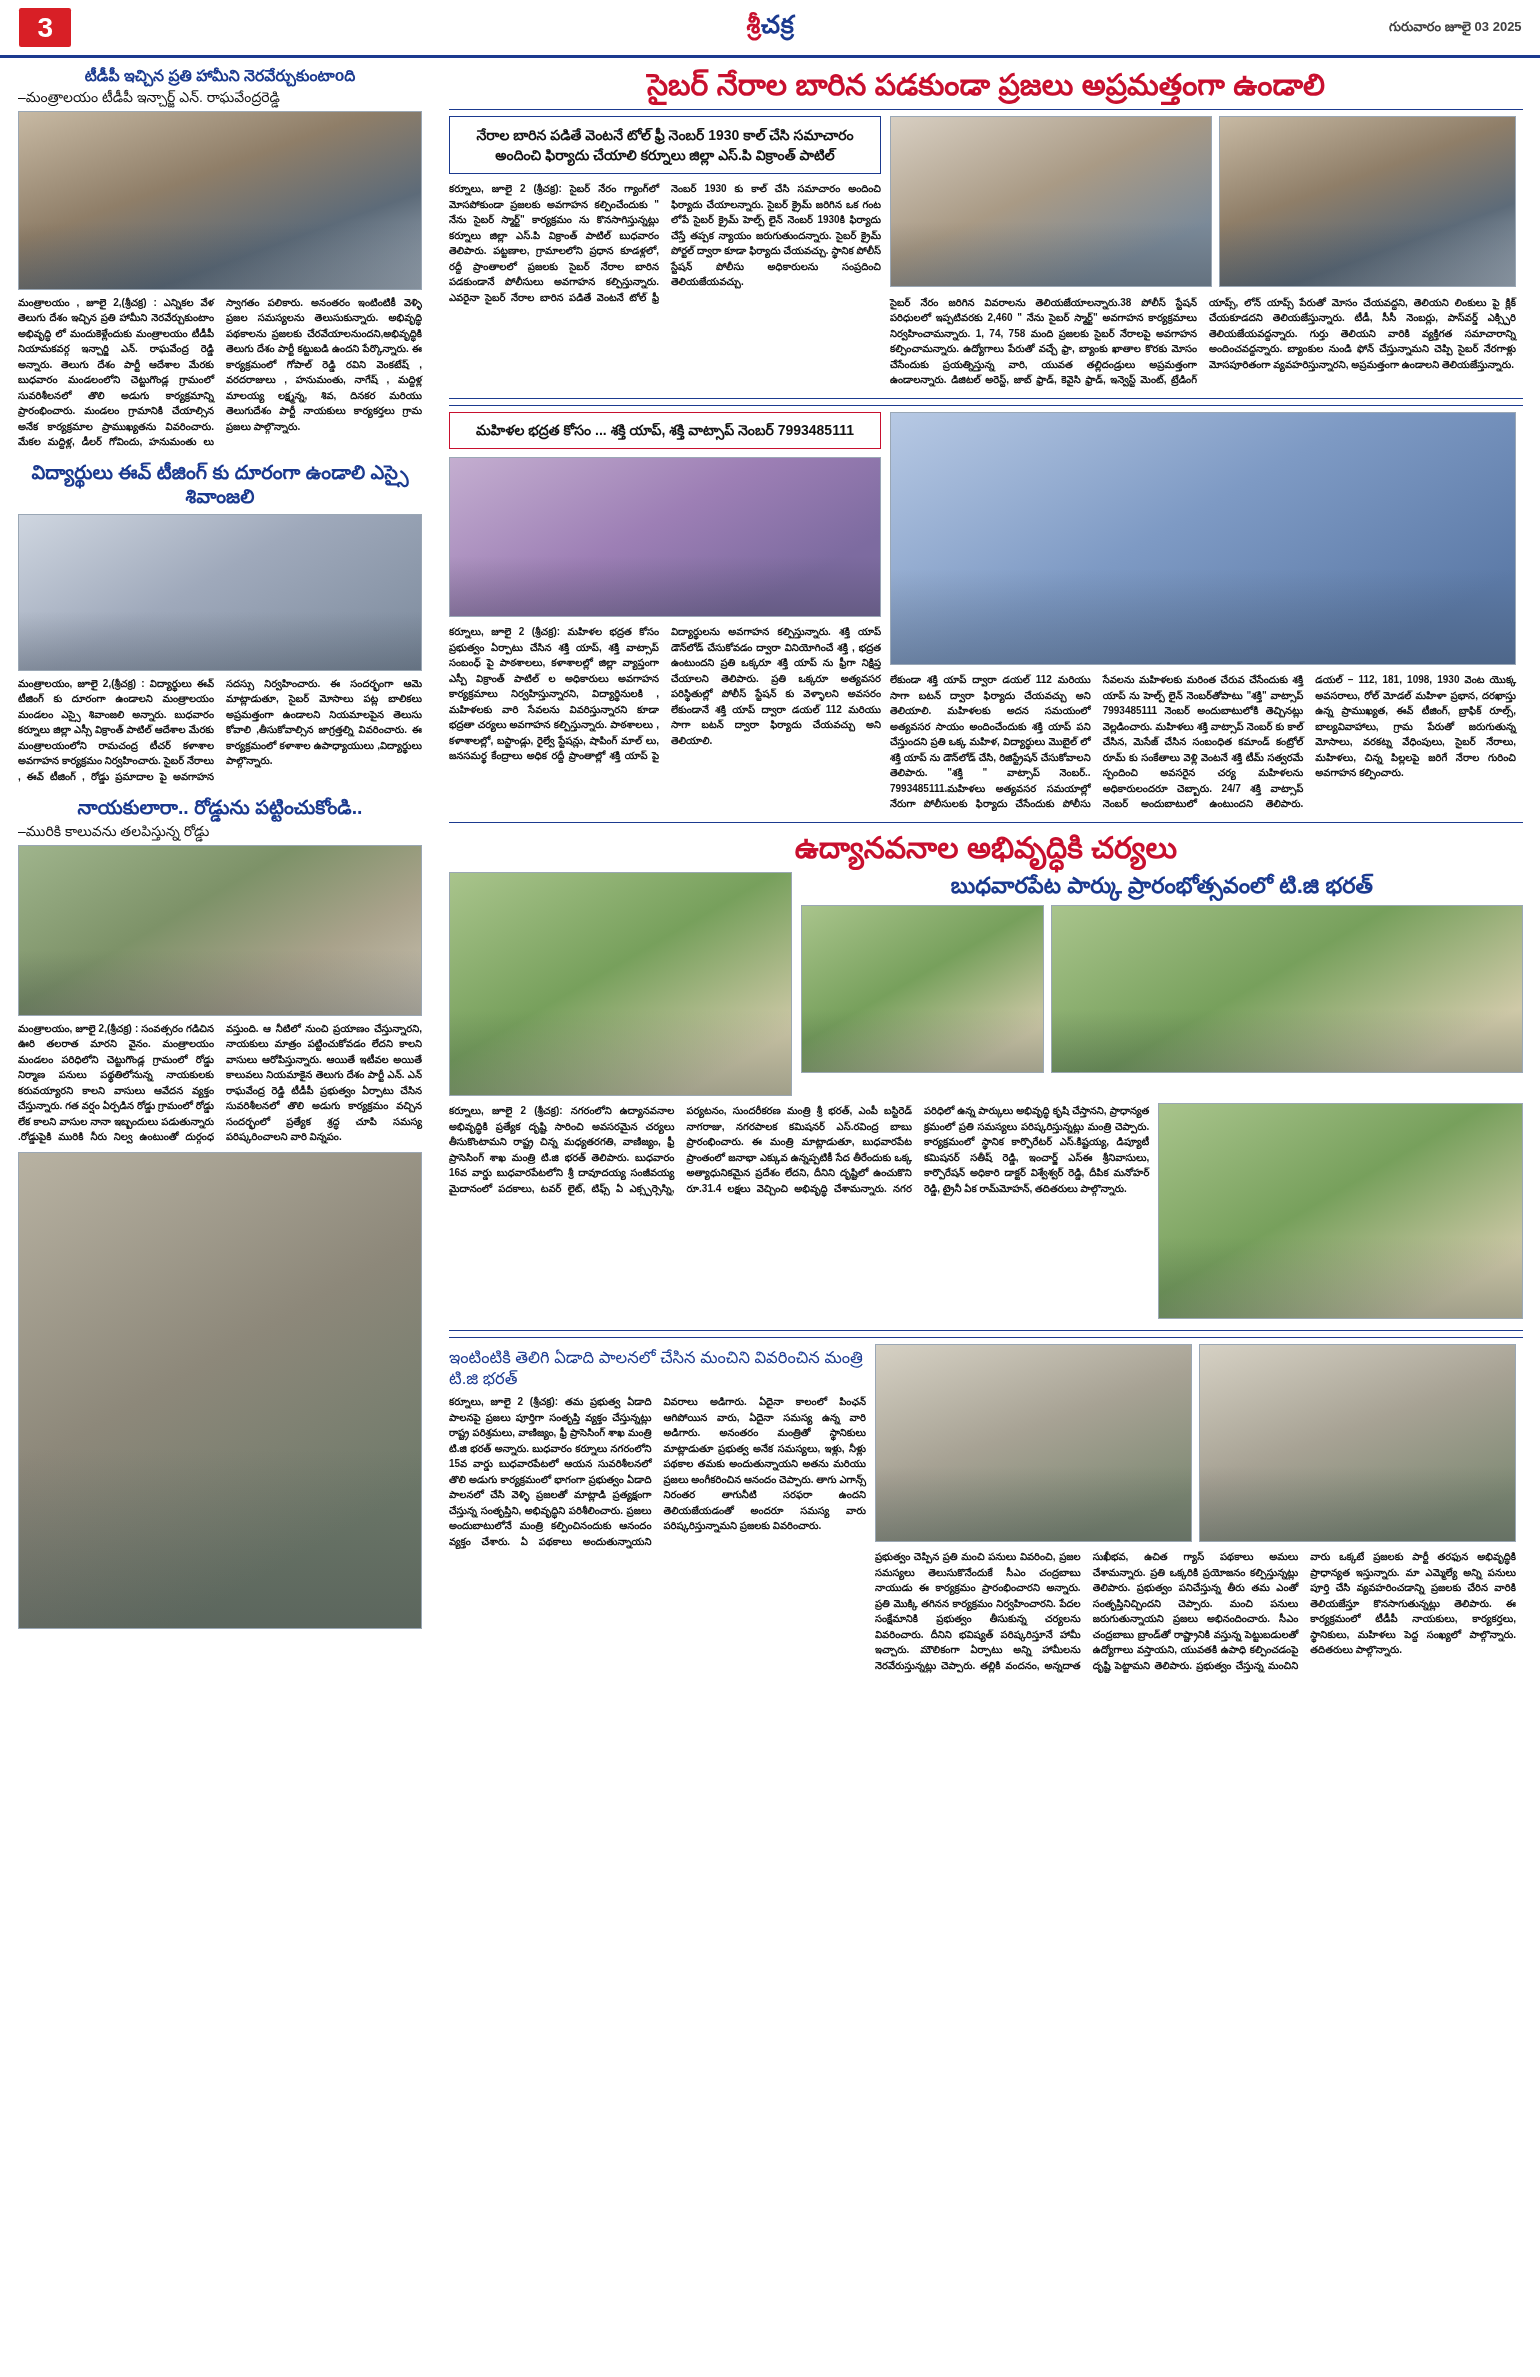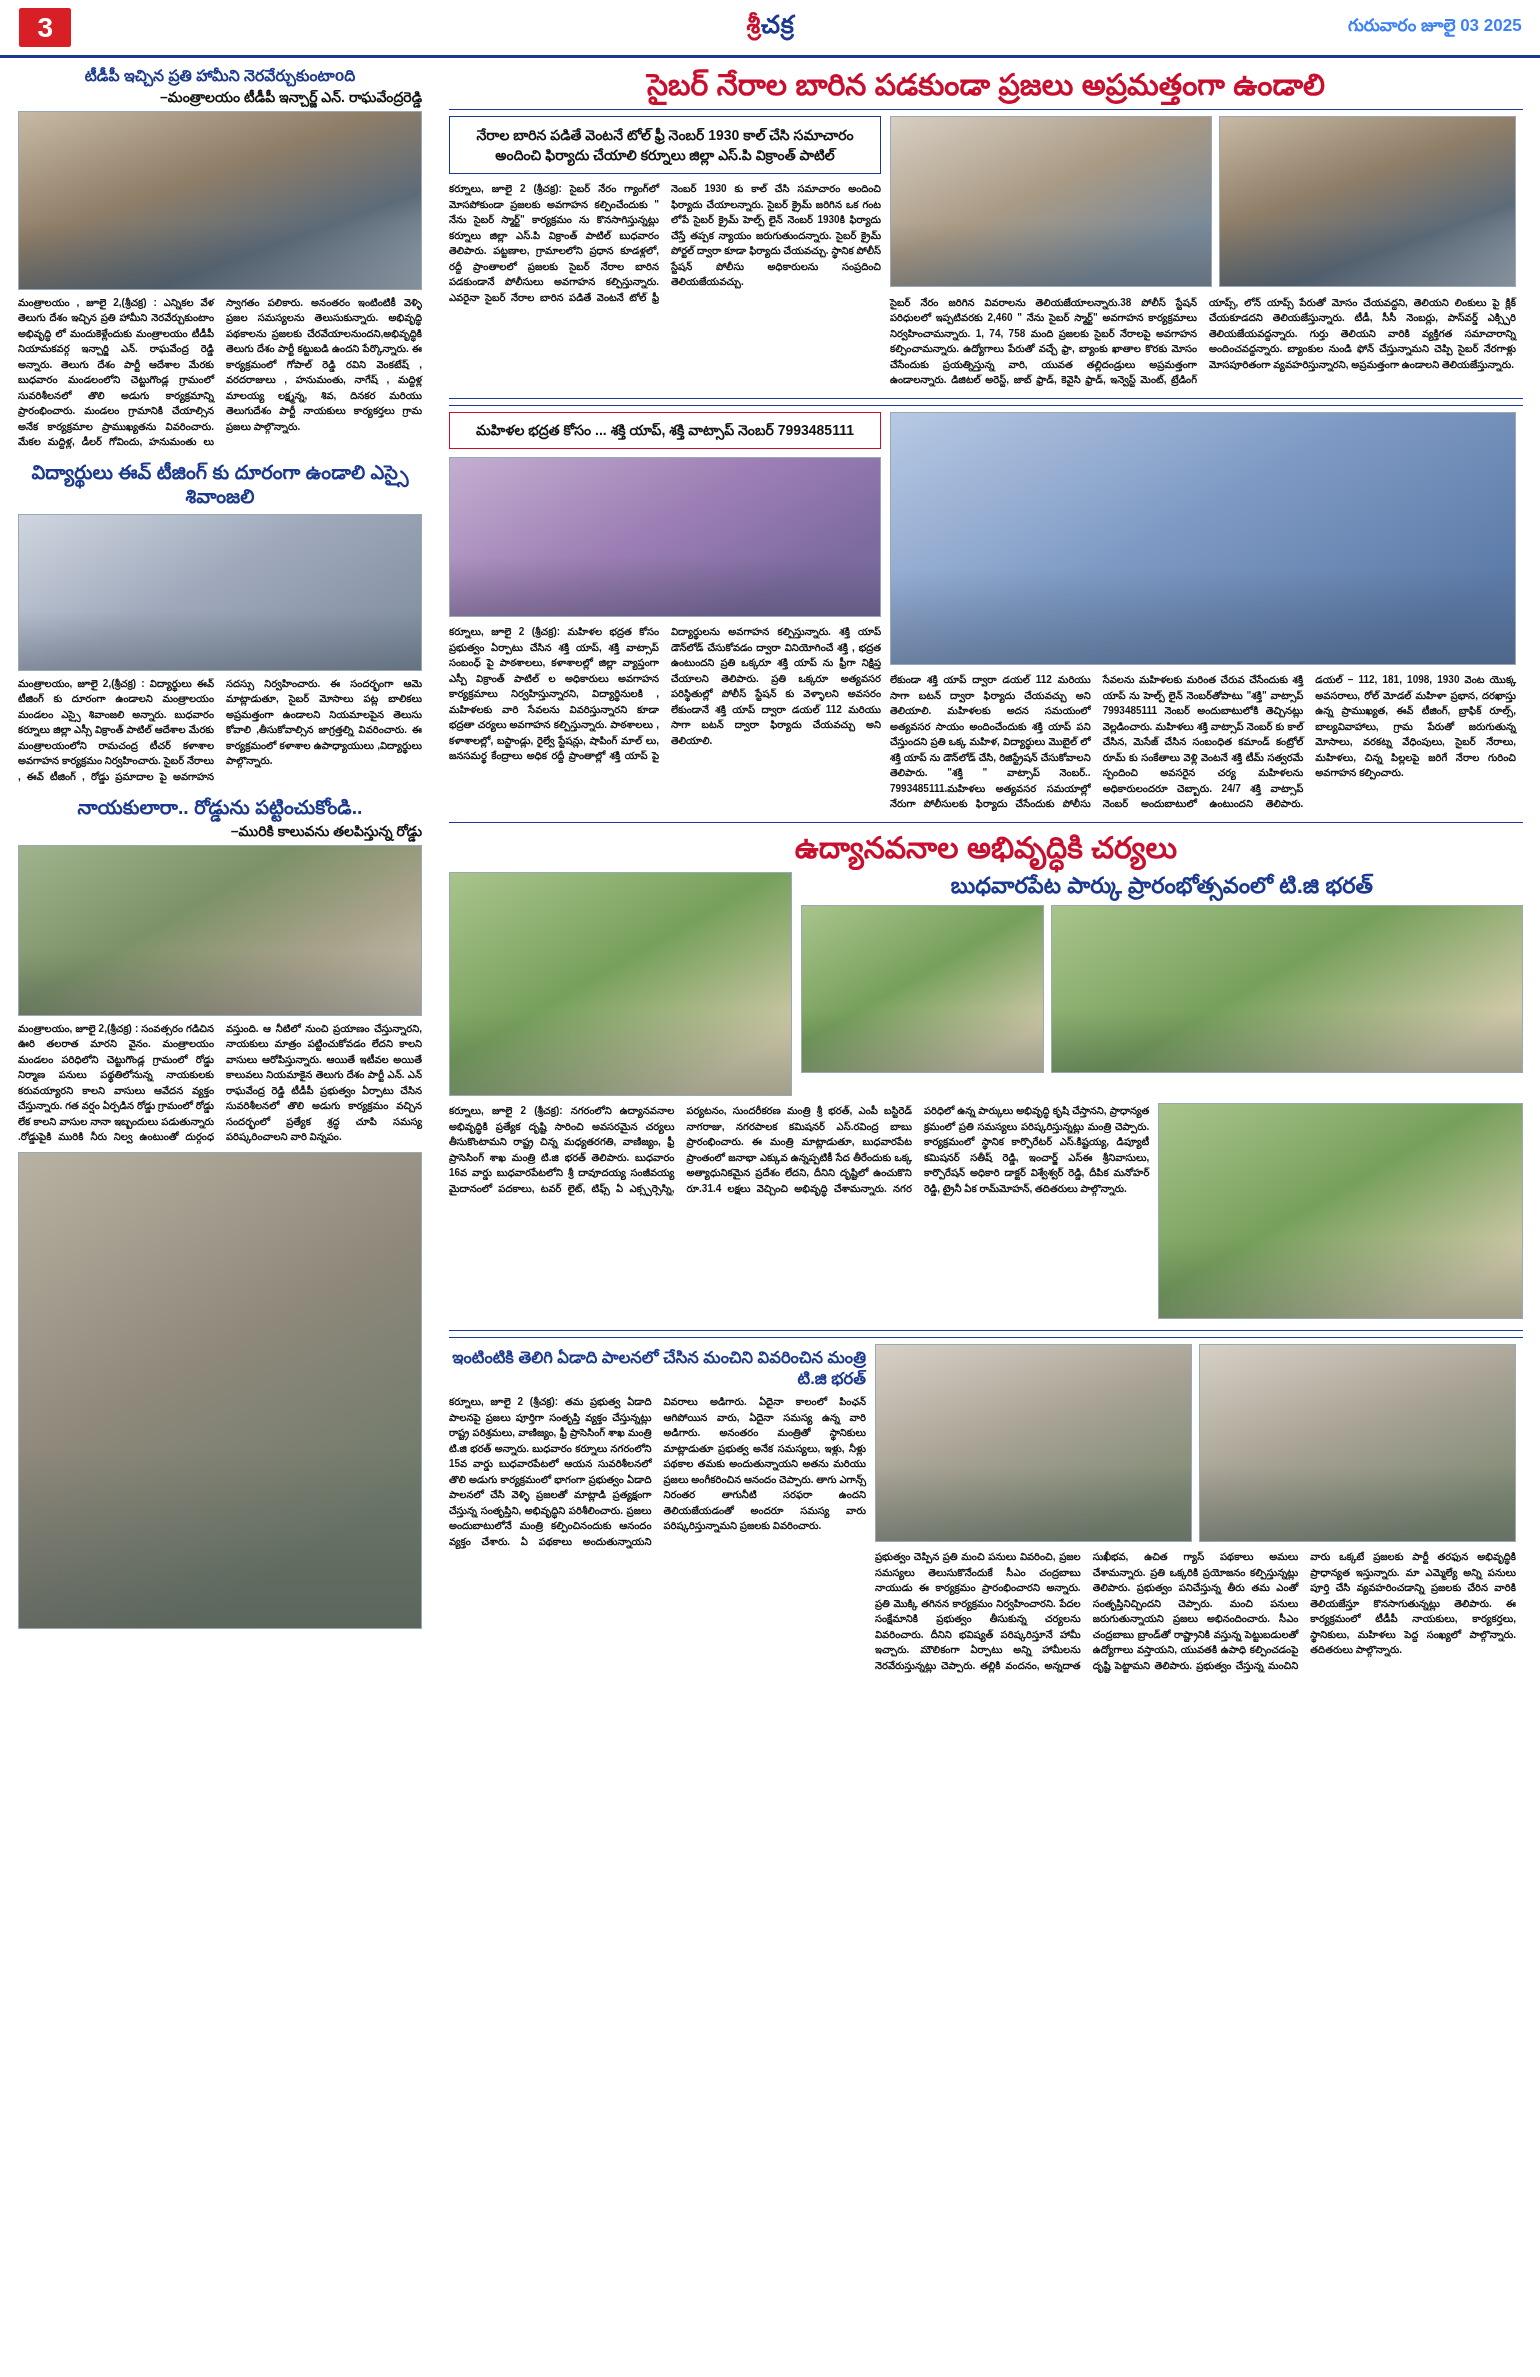--- a/index.html
+++ b/index.html
@@ -41,23 +41,23 @@
     left: 50%;
     transform: translateX(-50%);
     font-size: 25px;
     font-weight: bold;
     color: #c8102e;
     letter-spacing: 0.7px;
   }
   .logo .blue { color:#1b3a8f; }
   .masthead-date {
     margin-left: auto;
-    font-size: 17px;
-    font-weight: bold;
-    color: #3b82f6;
+    font-size: 13px;
+    font-weight: bold;
+    color: #404040;
   }
 
   
   .content {
     padding: 7.5px 18px 15px 18px;
     display: flex;
     gap: 27px;
   }
   .col-left { width: 417px; }
   .col-right { width: 1074px; }
@@ -74,22 +74,22 @@
     font-weight: bold;
     text-align: center;
     line-height: 1.25;
   }
   .hl-xl { font-size: 30px; }
   .hl-lg { font-size: 24px; }
   .hl-md { font-size: 19.4px; }
   .hl-sm { font-size: 15.7px; }
   .subhead {
     font-size: 14px;
-    font-weight: bold;
-    text-align: right;
+    font-weight: normal;
+    text-align: left;
     color: #111;
     line-height: 1.3;
     margin: 3px 0 4.5px;
   }
   .rule { border-top: 1.5px solid #1b3a8f; margin: 6px 0; }
 
   
   .body-text {
     font-size: 10px;
     line-height: 1.55;

